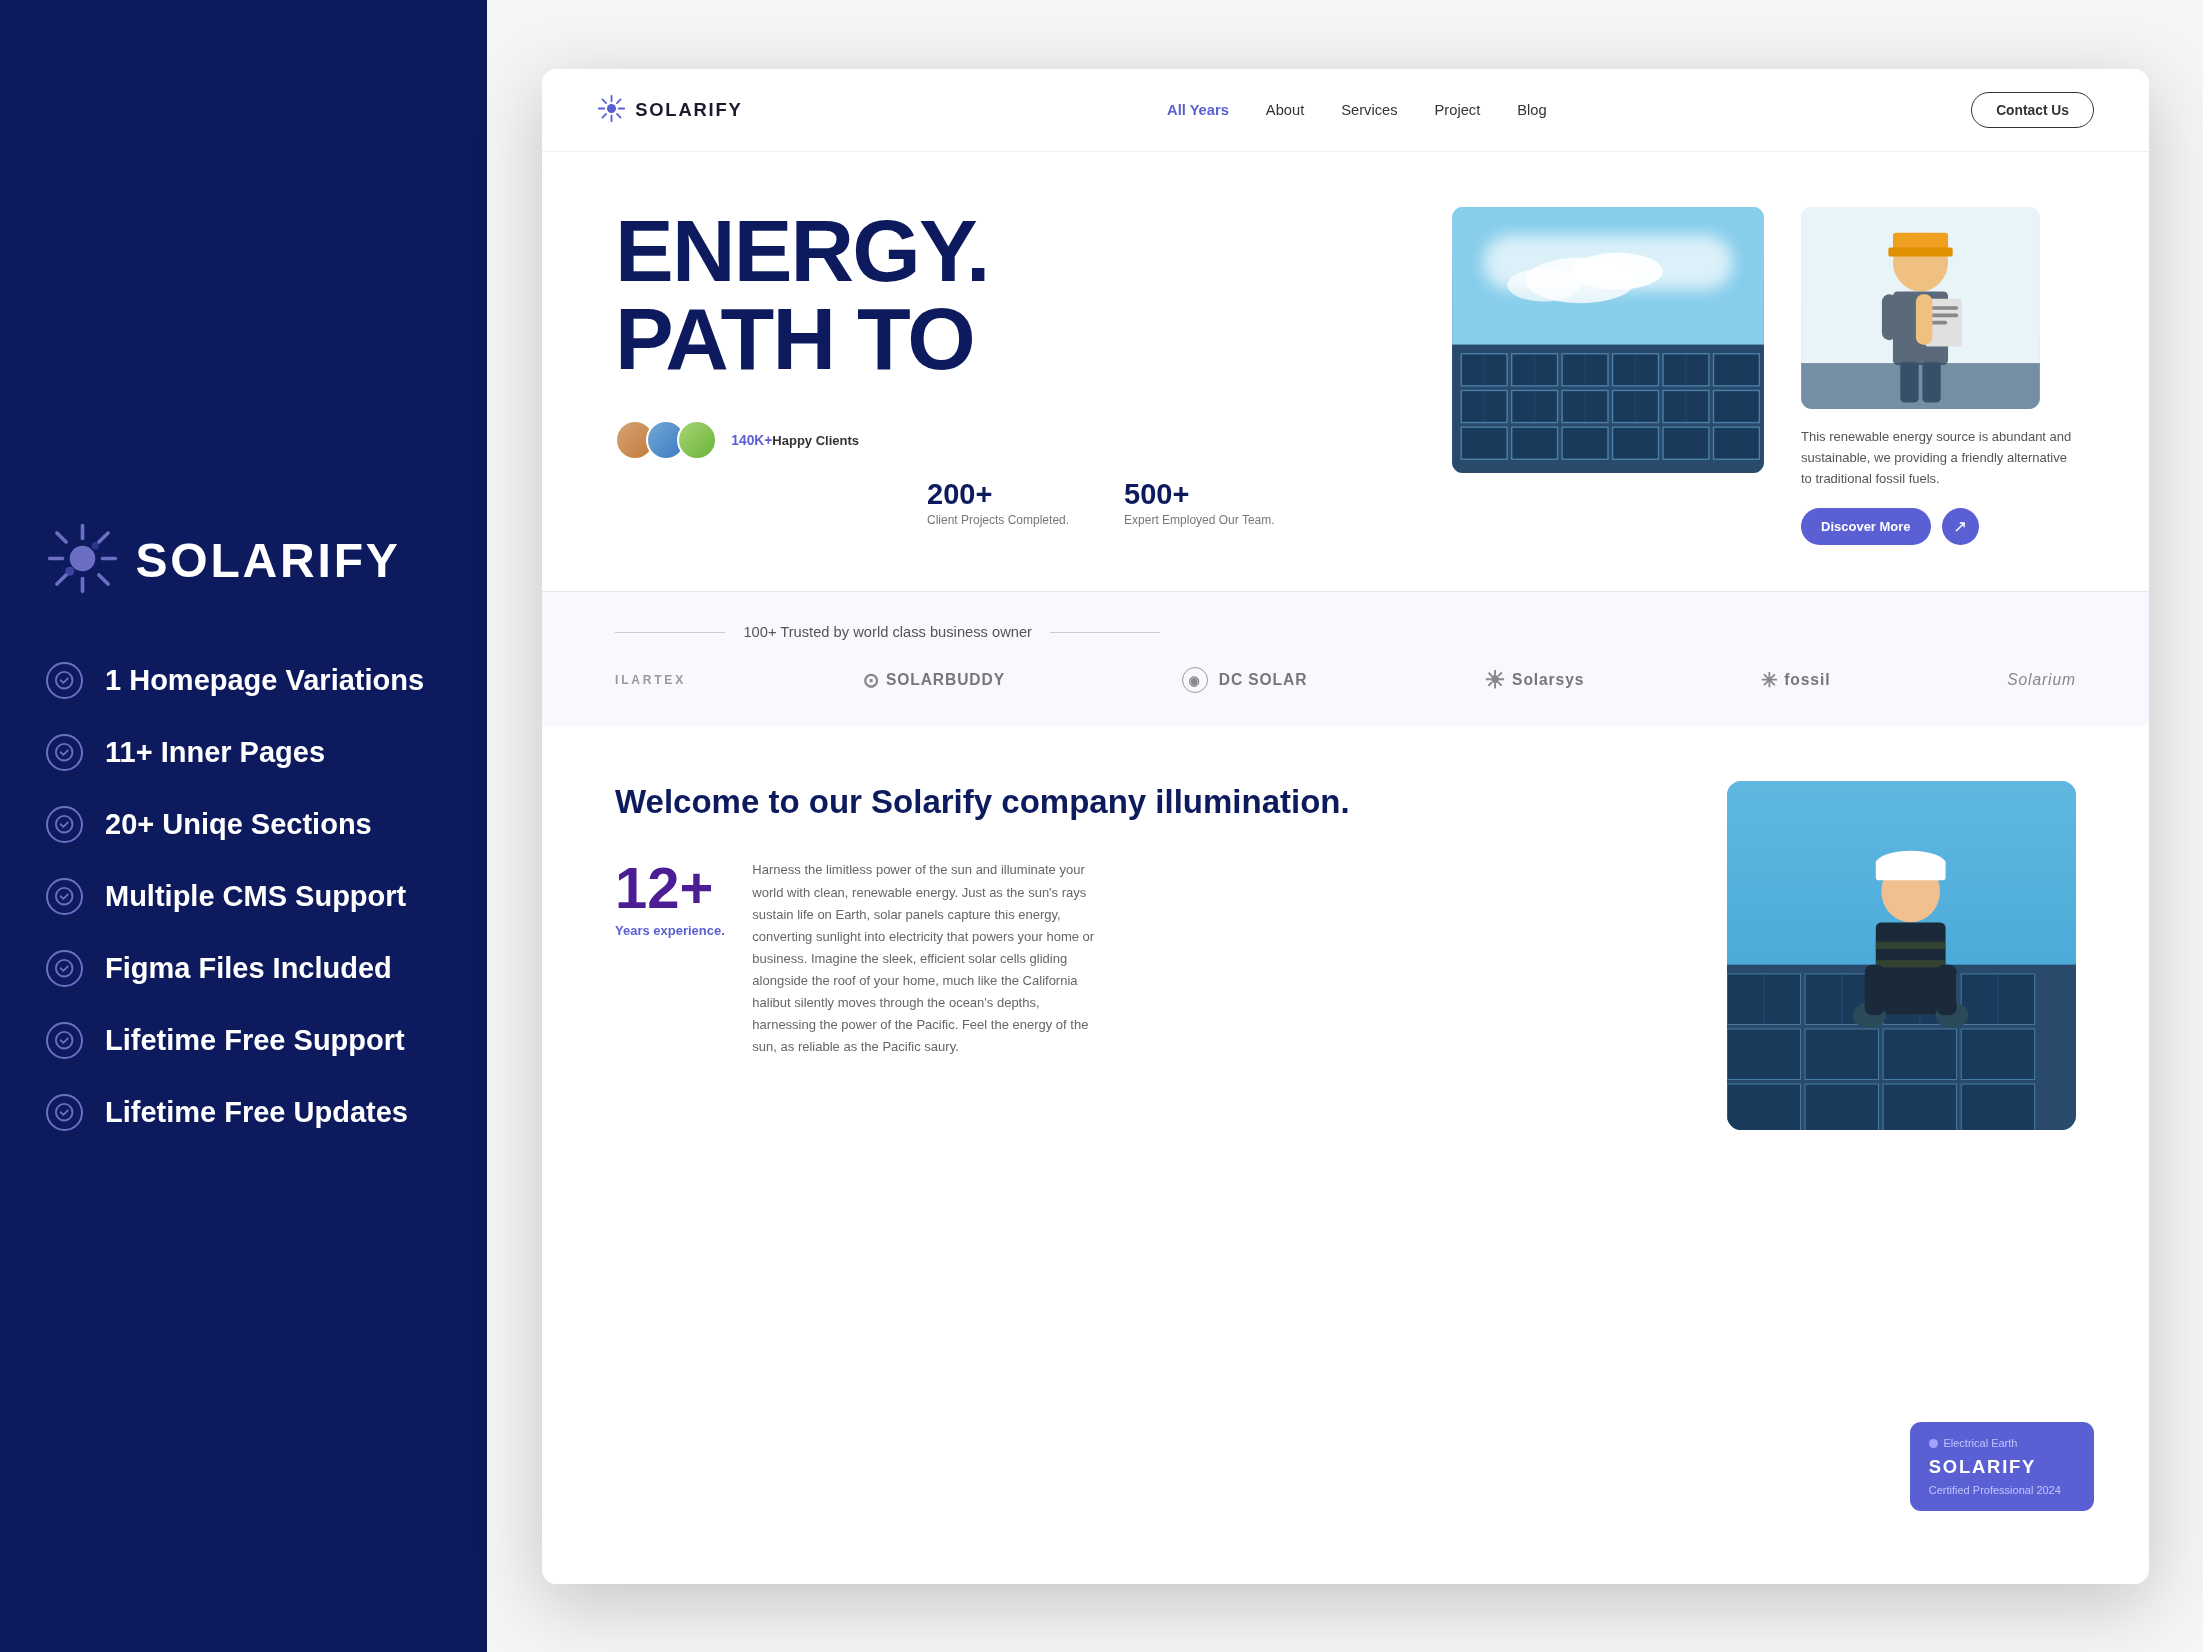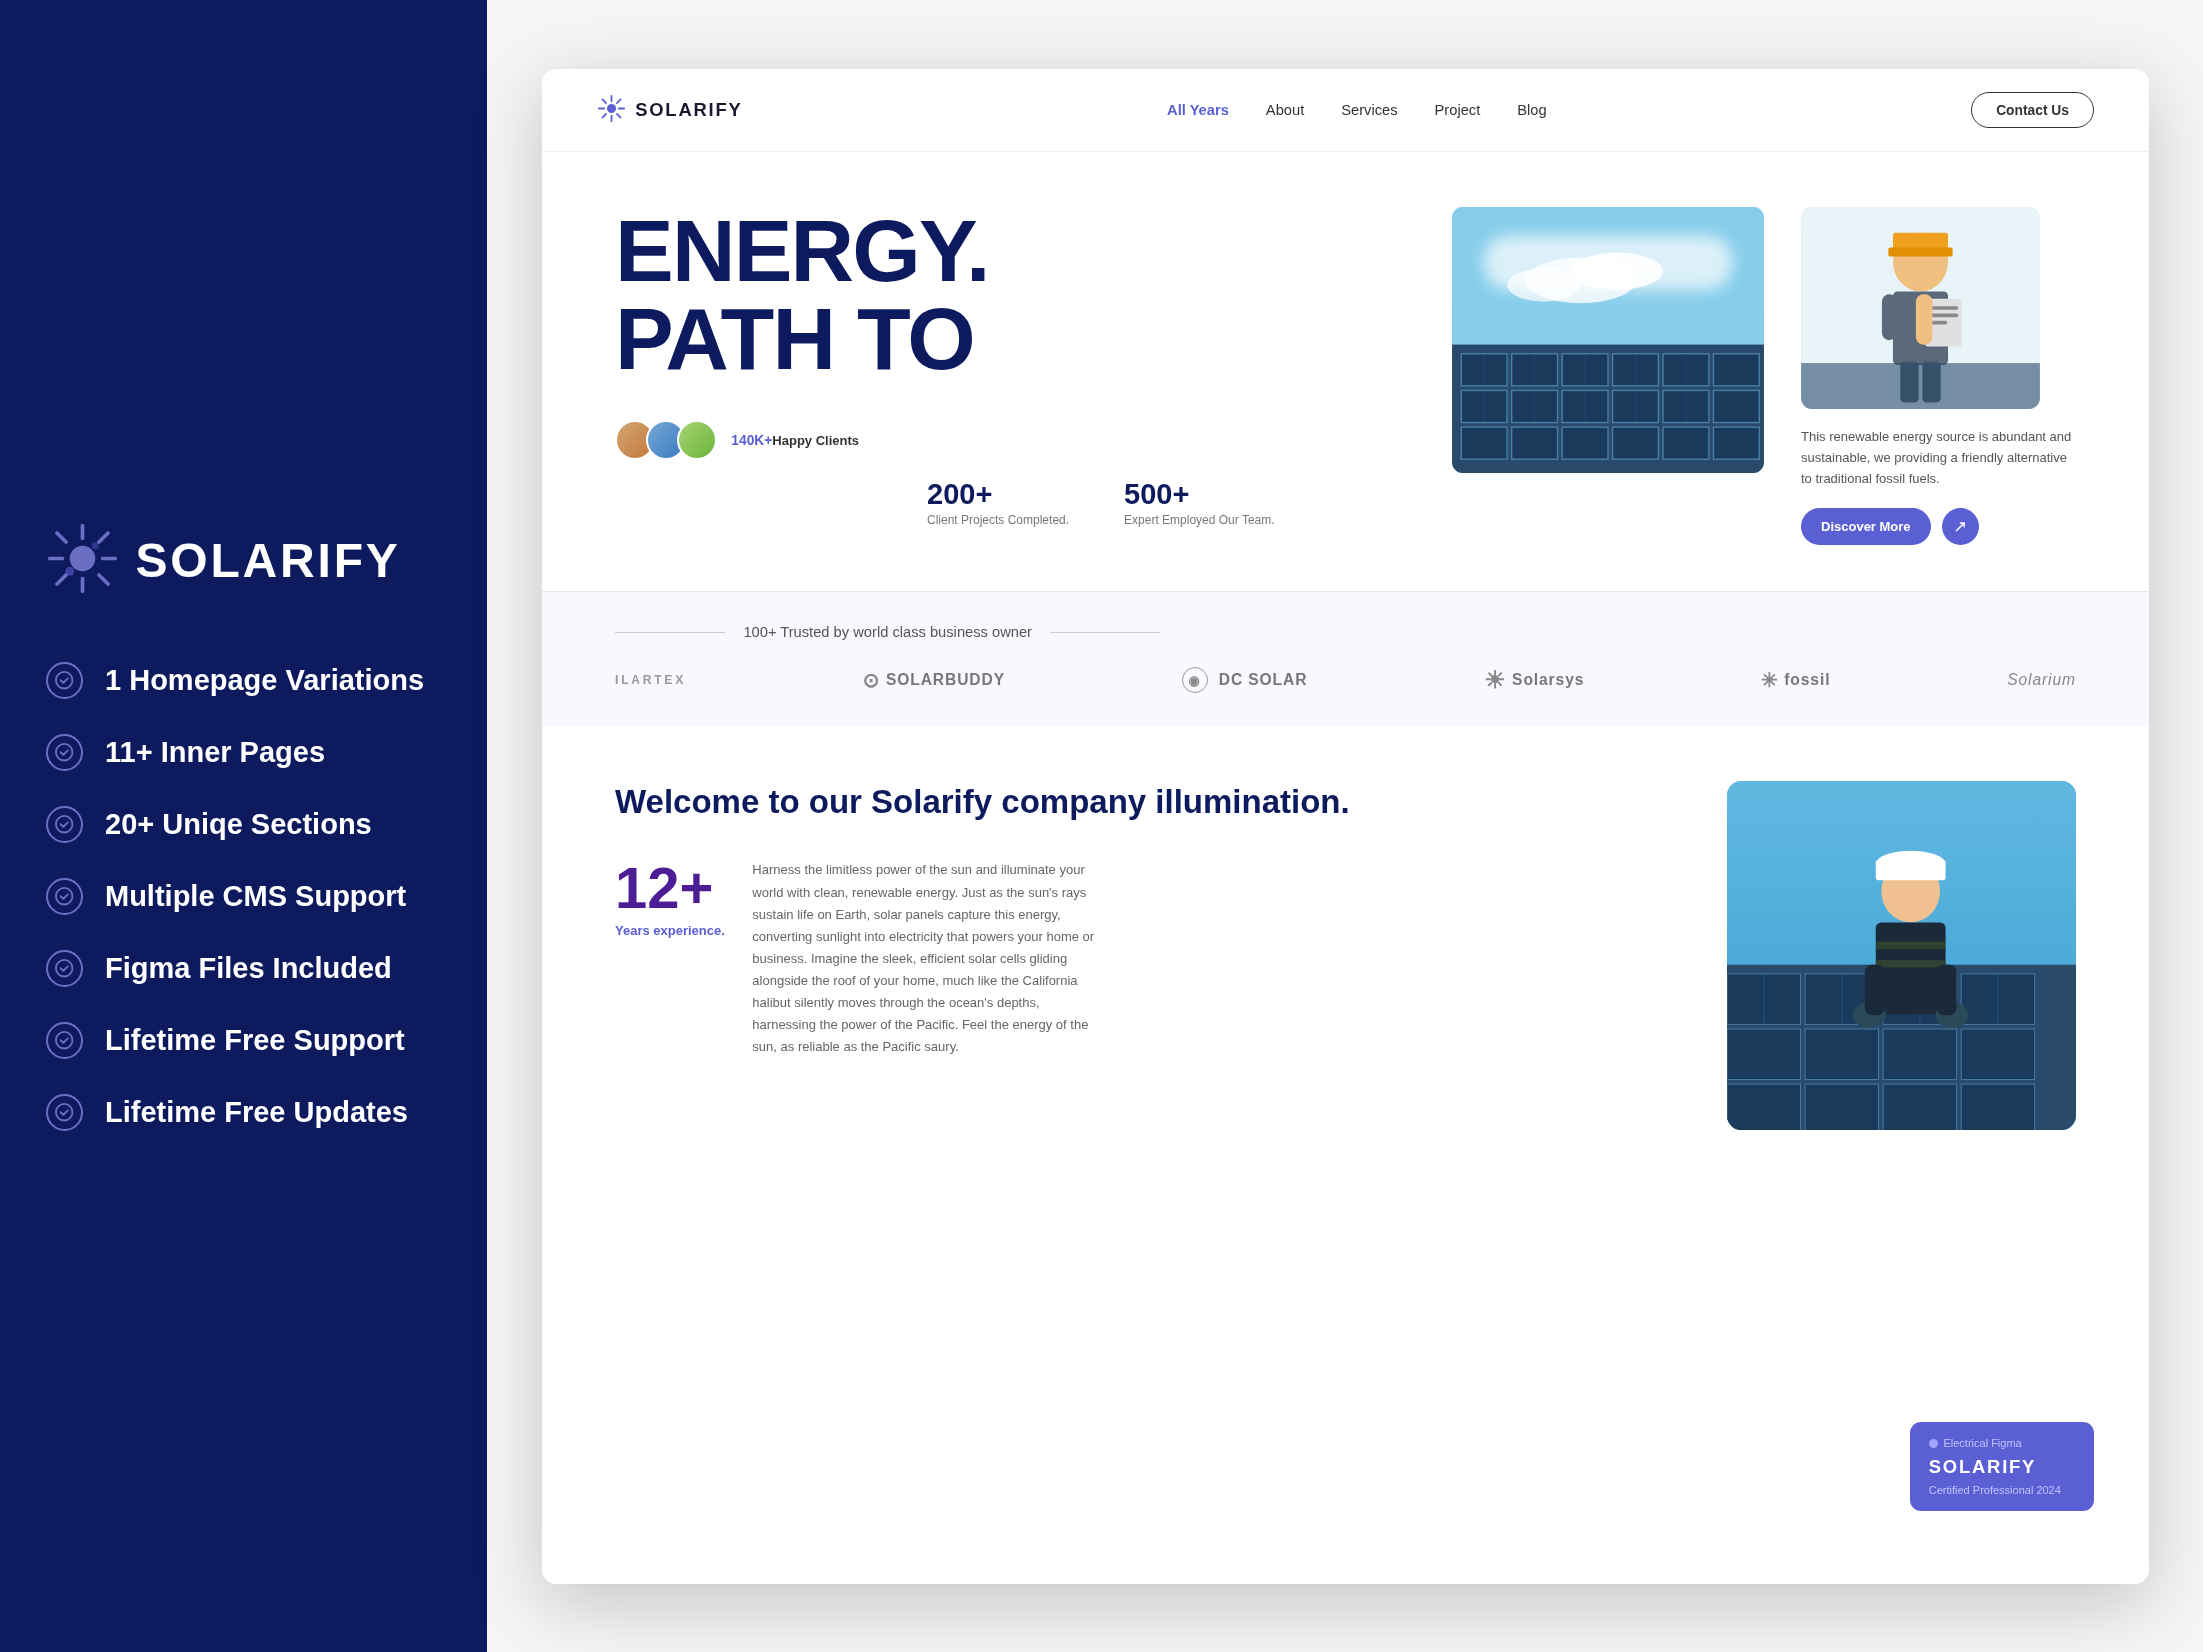--- a/index.html
+++ b/index.html
@@ -802,21 +802,21 @@
             <ellipse cx="245" cy="255" rx="18" ry="14" fill="#2a4a5a"></ellipse>
 
             <rect x="150" y="200" width="22" height="55" rx="8" fill="#1a2a3a"></rect>
             <rect x="228" y="200" width="22" height="55" rx="8" fill="#1a2a3a"></rect>
           </svg>
         </div>
 
         <div class="badge-card">
           <div class="badge-tag">
             <span class="badge-dot"></span>
-            <span>Electrical Figma</span>
+            <span>Electrical Earth</span>
           </div>
           <div class="badge-name">SOLARIFY</div>
           <div class="badge-sub">Certified Professional 2024</div>
         </div>
       </div>
     </div>
 
   </div>
 </div>
 

